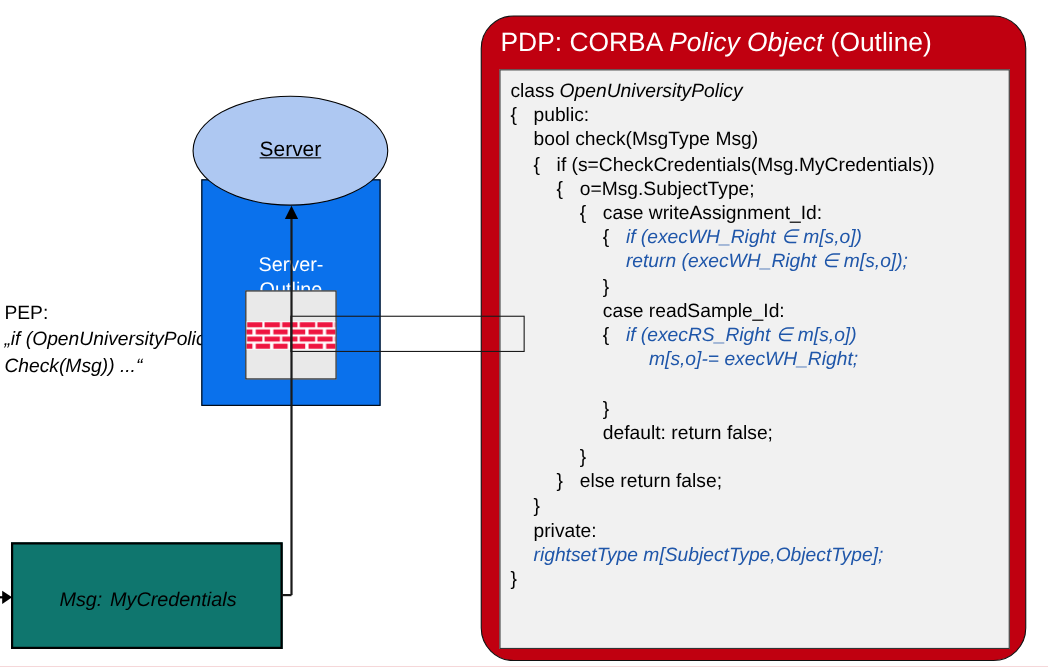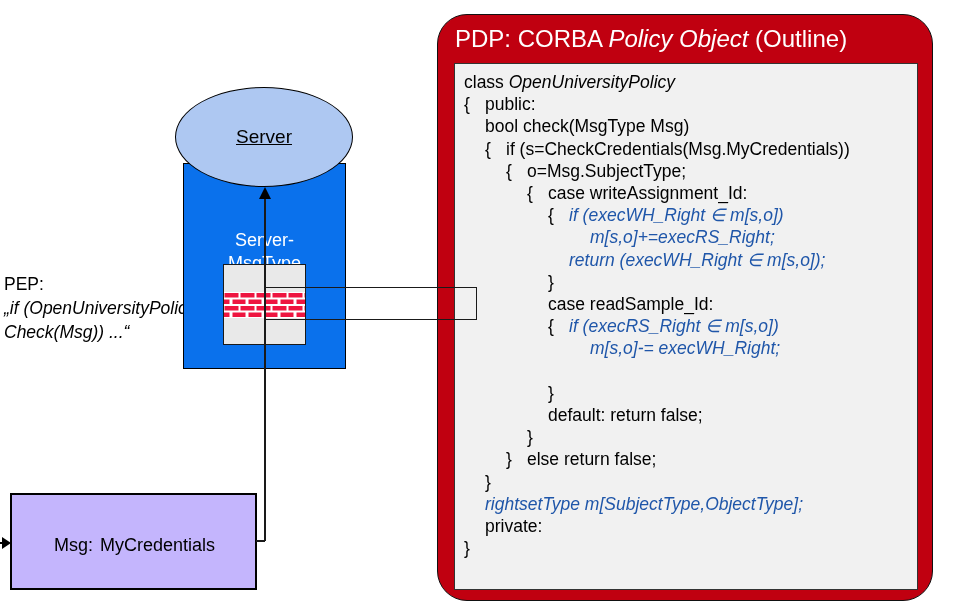--- a/index.html
+++ b/index.html
@@ -45,22 +45,22 @@
   .h-stub { position:absolute; left:256px; top:540px; width:9px; height:2px;
     background:var(--line-black); z-index:6; }
   .msg-arrow-line { position:absolute; left:0px; top:542px; width:4px; height:2px;
     background:#000; z-index:6; }
   .msg-arrowhead { position:absolute; left:2px; top:537px; width:0; height:0;
     border-top:6px solid transparent; border-bottom:6px solid transparent;
     border-left:9px solid #000; z-index:6; }
 
   
   .msg-box { position:absolute; left:10px; top:493px; width:247px; height:97px;
-    background:#c4b5fd; border:2px solid #000; padding:10px 0 0 12px;
-    font-size:18px; line-height:27px; z-index:5; }
+    background:#0f766e; border:2px solid #000; padding:10px 0 0 12px;
+    font-size:18px; font-style:italic; line-height:27px; z-index:5; }
   .msg-row { white-space:pre; }
   .msg-row .lbl { display:inline-block; width:46px; }
 
   
   .pdp-panel { position:absolute; left:437px; top:14px; width:496px; height:587px;
     background:var(--pdp-red); border:1.5px solid #111; border-radius:30px; z-index:3; }
   .pdp-title { position:absolute; left:455px; top:25px; width:470px;
     color:#fff; font-size:24px; white-space:nowrap; z-index:4; }
   .pdp-title .it { font-style:italic; }
   .code-panel { position:absolute; left:454px; top:63px; width:464px; height:527px;
@@ -79,21 +79,21 @@
 
   <div class="pep-note">
     <div>PEP:</div>
     <div class="it">„if (OpenUniversityPolicy.</div>
     <div class="it">Check(Msg)) ...“</div>
   </div>
 
   <div class="server-body"></div>
   <div class="skeleton-label">
     <div>Server-</div>
-    <div>MsgType</div>
+    <div>Outline</div>
   </div>
   <div class="server-ellipse">
     <span>Server</span>
   </div>
 
   <div class="pep-box"></div>
   <div class="brick-band">
     <svg width="81" height="26" xmlns="http://www.w3.org/2000/svg">
       <defs>
         <pattern id="brick" width="16" height="13" patternUnits="userSpaceOnUse">
@@ -131,30 +131,29 @@
     <span class="rg">PDP: CORBA </span><span class="it">Policy Object</span><span class="rg"> (Outline)</span>
   </div>
   <div class="code-panel" id="code-area">
       <div class="code-line"><span class="seg-r">class </span><span class="seg-i">OpenUniversityPolicy</span></div>
       <div class="code-line"><span class="seg-r">{	public:</span></div>
       <div class="code-line"><span class="seg-r">	bool check(MsgType Msg)</span></div>
       <div class="code-line"><span class="seg-r">	{	if (s=CheckCredentials(Msg.MyCredentials))</span></div>
       <div class="code-line"><span class="seg-r">		{	o=Msg.SubjectType;</span></div>
       <div class="code-line"><span class="seg-r">			{	case writeAssignment_Id:</span></div>
       <div class="code-line"><span class="seg-r">				{	</span><span class="seg-b">if (execWH_Right ∈ m[s,o])</span></div>
-      <div class="code-line"><span class="seg-r">						</span><span class="seg-b">m[s,o]+=execRS_Right;</span></div>
       <div class="code-line"><span class="seg-r">					</span><span class="seg-b">return (execWH_Right ∈ m[s,o]);</span></div>
       <div class="code-line"><span class="seg-r">				}</span></div>
       <div class="code-line"><span class="seg-r">				case readSample_Id:</span></div>
       <div class="code-line"><span class="seg-r">				{	</span><span class="seg-b">if (execRS_Right ∈ m[s,o])</span></div>
       <div class="code-line"><span class="seg-r">						</span><span class="seg-b">m[s,o]-= execWH_Right;</span></div>
       <div class="code-line"><span class="seg-r">					</span></div>
       <div class="code-line"><span class="seg-r">				}</span></div>
       <div class="code-line"><span class="seg-r">				default: return false;</span></div>
       <div class="code-line"><span class="seg-r">			}</span></div>
       <div class="code-line"><span class="seg-r">		}	else return false;</span></div>
       <div class="code-line"><span class="seg-r">	}</span></div>
+      <div class="code-line"><span class="seg-r">	private:</span></div>
       <div class="code-line"><span class="seg-r">	</span><span class="seg-b">rightsetType m[SubjectType,ObjectType];</span></div>
-      <div class="code-line"><span class="seg-r">	private:</span></div>
       <div class="code-line"><span class="seg-r">}</span></div>
     </div>
 
 </div>
 
 </body></html>

